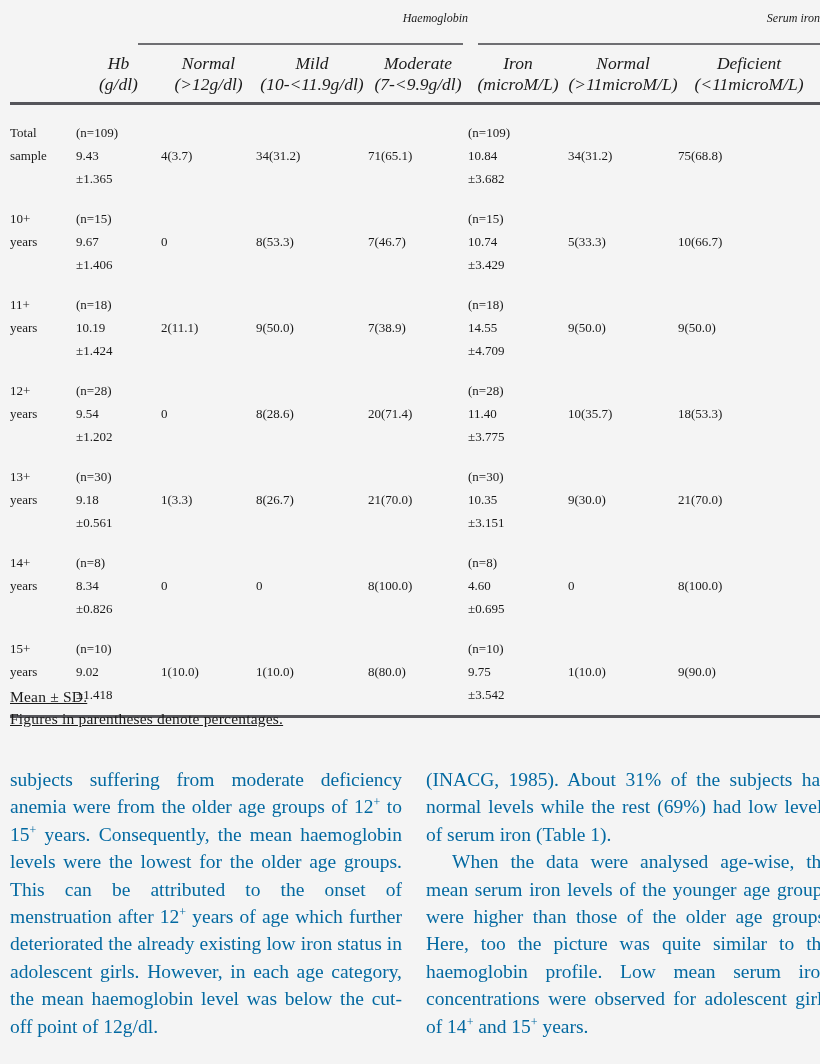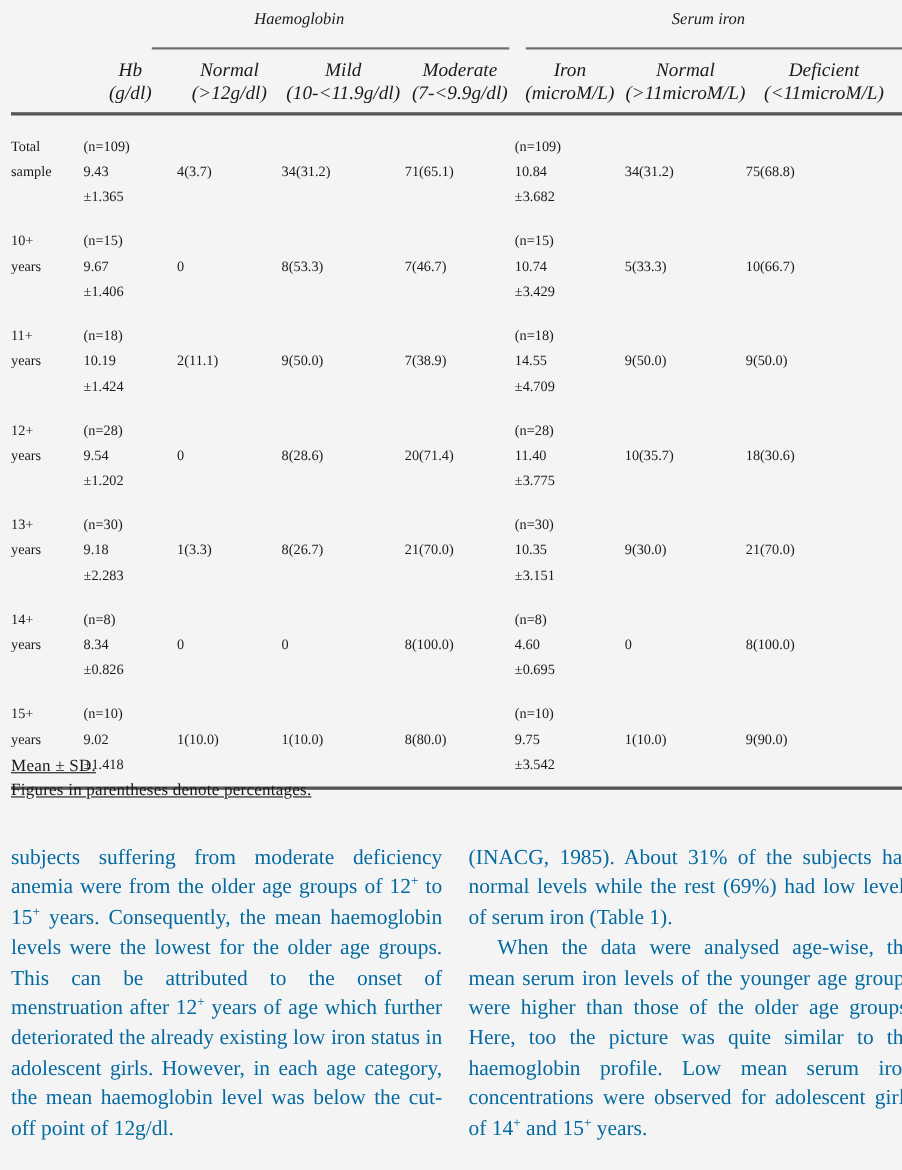--- a/index.html
+++ b/index.html
@@ -47,22 +47,22 @@
   col.c-mild     { width: 112px; }
   col.c-mod      { width: 100px; }
   col.c-iron     { width: 100px; }
   col.c-inorm    { width: 110px; }
   col.c-def      { width: 142px; }
 
   
   tr.group-head td {
     height: 36px;
     font-style: italic;
-    font-size: 15px;
-    text-align: center;
+    font-size: 12px;
+    text-align: right;
     vertical-align: middle;
     padding-bottom: 2px;
   }
 
   
   tr.group-rule td {
     height: 9px;
     padding: 0;
   }
   .grule {
@@ -470,38 +470,38 @@
           <td class="num c-inorm">
             <div class="cell-lines">
               <span class="blank-line">&nbsp;</span>
               <span>10(35.7)</span>
               <span class="blank-line">&nbsp;</span>
             </div>
           </td>
           <td class="num c-def">
             <div class="cell-lines">
               <span class="blank-line">&nbsp;</span>
-              <span>18(30.6)</span>
+              <span>18(53.3)</span>
               <span class="blank-line">&nbsp;</span>
             </div>
           </td>
         </tr>
         <tr class="data-row">
           <td class="lbl">
             <div class="cell-lines">
               <span>13+</span>
               <span>years</span>
               <span class="blank-line">&nbsp;</span>
             </div>
           </td>
           <td class="num">
             <div class="cell-lines">
               <span>(n=30)</span>
               <span>9.18</span>
-              <span>±2.283</span>
+              <span>±0.561</span>
             </div>
           </td>
           <td class="num c-hnorm">
             <div class="cell-lines">
               <span class="blank-line">&nbsp;</span>
               <span>1(3.3)</span>
               <span class="blank-line">&nbsp;</span>
             </div>
           </td>
           <td class="num c-mild">

